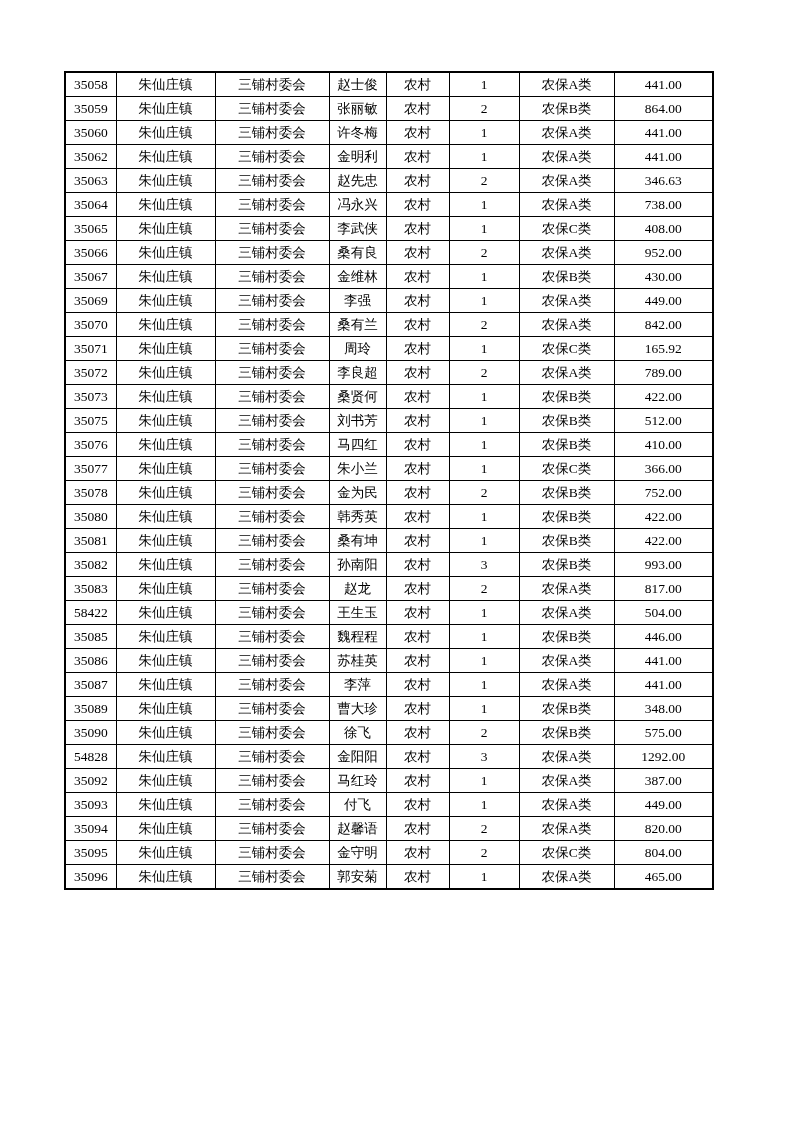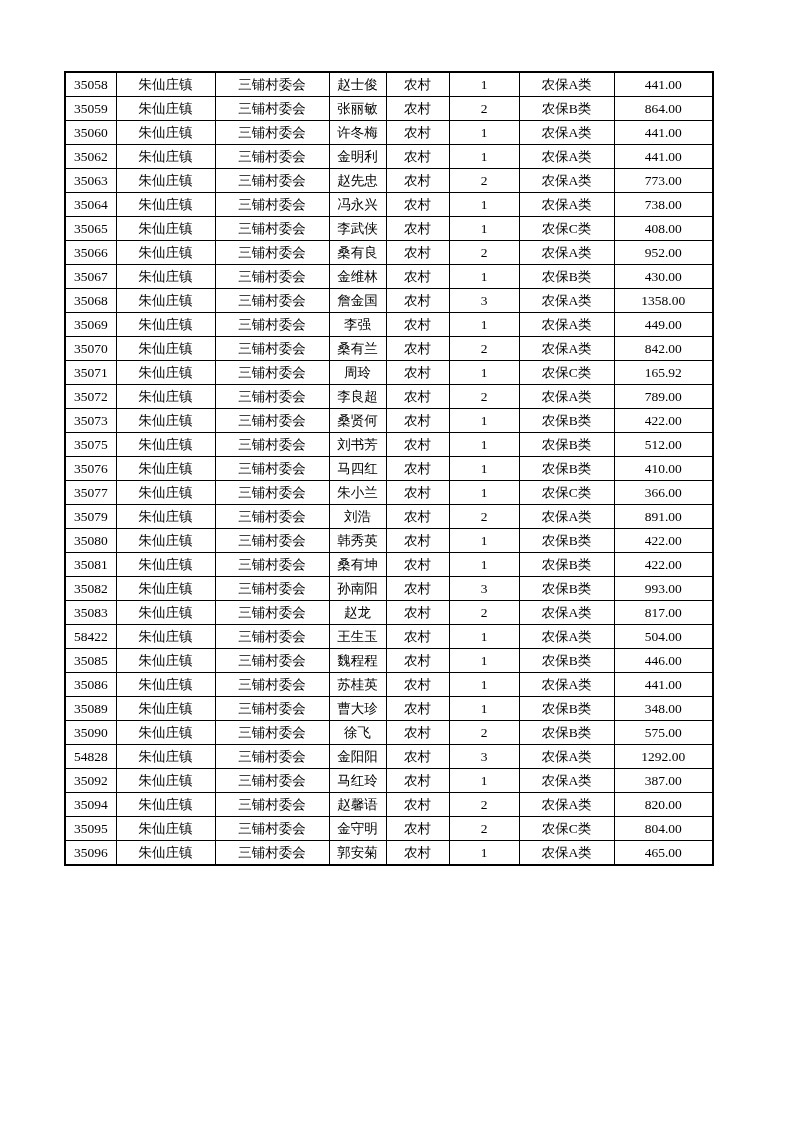--- a/index.html
+++ b/index.html
@@ -103,21 +103,21 @@
           <td>441.00</td>
         </tr>
         <tr>
           <td>35063</td>
           <td>朱仙庄镇</td>
           <td>三铺村委会</td>
           <td>赵先忠</td>
           <td>农村</td>
           <td>2</td>
           <td>农保A类</td>
-          <td>773.00</td>
+          <td>346.63</td>
         </tr>
         <tr>
           <td>35064</td>
           <td>朱仙庄镇</td>
           <td>三铺村委会</td>
           <td>冯永兴</td>
           <td>农村</td>
           <td>1</td>
           <td>农保A类</td>
           <td>738.00</td>
@@ -146,30 +146,20 @@
           <td>35067</td>
           <td>朱仙庄镇</td>
           <td>三铺村委会</td>
           <td>金维林</td>
           <td>农村</td>
           <td>1</td>
           <td>农保B类</td>
           <td>430.00</td>
         </tr>
         <tr>
-          <td>35068</td>
-          <td>朱仙庄镇</td>
-          <td>三铺村委会</td>
-          <td>詹金国</td>
-          <td>农村</td>
-          <td>3</td>
-          <td>农保A类</td>
-          <td>1358.00</td>
-        </tr>
-        <tr>
           <td>35069</td>
           <td>朱仙庄镇</td>
           <td>三铺村委会</td>
           <td>李强</td>
           <td>农村</td>
           <td>1</td>
           <td>农保A类</td>
           <td>449.00</td>
         </tr>
         <tr>
@@ -236,28 +226,28 @@
           <td>35077</td>
           <td>朱仙庄镇</td>
           <td>三铺村委会</td>
           <td>朱小兰</td>
           <td>农村</td>
           <td>1</td>
           <td>农保C类</td>
           <td>366.00</td>
         </tr>
         <tr>
-          <td>35079</td>
-          <td>朱仙庄镇</td>
-          <td>三铺村委会</td>
-          <td>刘浩</td>
-          <td>农村</td>
-          <td>2</td>
-          <td>农保A类</td>
-          <td>891.00</td>
+          <td>35078</td>
+          <td>朱仙庄镇</td>
+          <td>三铺村委会</td>
+          <td>金为民</td>
+          <td>农村</td>
+          <td>2</td>
+          <td>农保B类</td>
+          <td>752.00</td>
         </tr>
         <tr>
           <td>35080</td>
           <td>朱仙庄镇</td>
           <td>三铺村委会</td>
           <td>韩秀英</td>
           <td>农村</td>
           <td>1</td>
           <td>农保B类</td>
           <td>422.00</td>
@@ -316,20 +306,30 @@
           <td>35086</td>
           <td>朱仙庄镇</td>
           <td>三铺村委会</td>
           <td>苏桂英</td>
           <td>农村</td>
           <td>1</td>
           <td>农保A类</td>
           <td>441.00</td>
         </tr>
         <tr>
+          <td>35087</td>
+          <td>朱仙庄镇</td>
+          <td>三铺村委会</td>
+          <td>李萍</td>
+          <td>农村</td>
+          <td>1</td>
+          <td>农保A类</td>
+          <td>441.00</td>
+        </tr>
+        <tr>
           <td>35089</td>
           <td>朱仙庄镇</td>
           <td>三铺村委会</td>
           <td>曹大珍</td>
           <td>农村</td>
           <td>1</td>
           <td>农保B类</td>
           <td>348.00</td>
         </tr>
         <tr>
@@ -354,20 +354,30 @@
         </tr>
         <tr>
           <td>35092</td>
           <td>朱仙庄镇</td>
           <td>三铺村委会</td>
           <td>马红玲</td>
           <td>农村</td>
           <td>1</td>
           <td>农保A类</td>
           <td>387.00</td>
+        </tr>
+        <tr>
+          <td>35093</td>
+          <td>朱仙庄镇</td>
+          <td>三铺村委会</td>
+          <td>付飞</td>
+          <td>农村</td>
+          <td>1</td>
+          <td>农保A类</td>
+          <td>449.00</td>
         </tr>
         <tr>
           <td>35094</td>
           <td>朱仙庄镇</td>
           <td>三铺村委会</td>
           <td>赵馨语</td>
           <td>农村</td>
           <td>2</td>
           <td>农保A类</td>
           <td>820.00</td>

